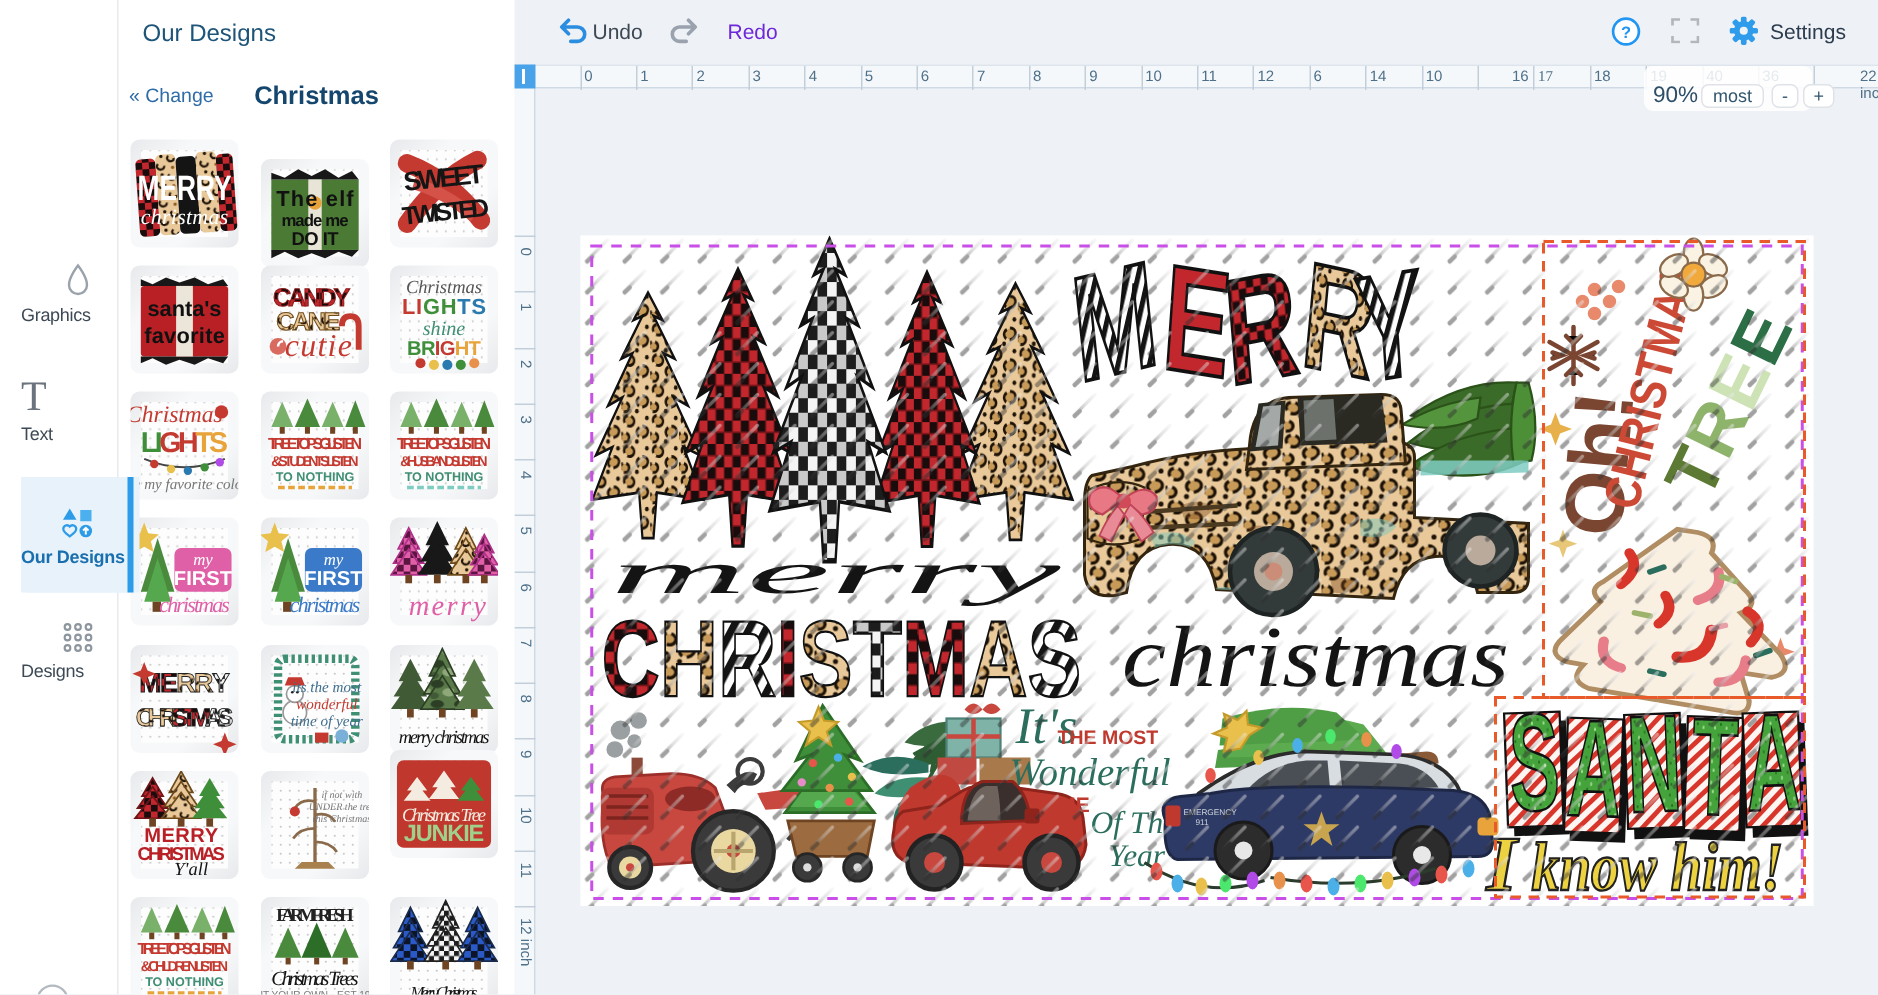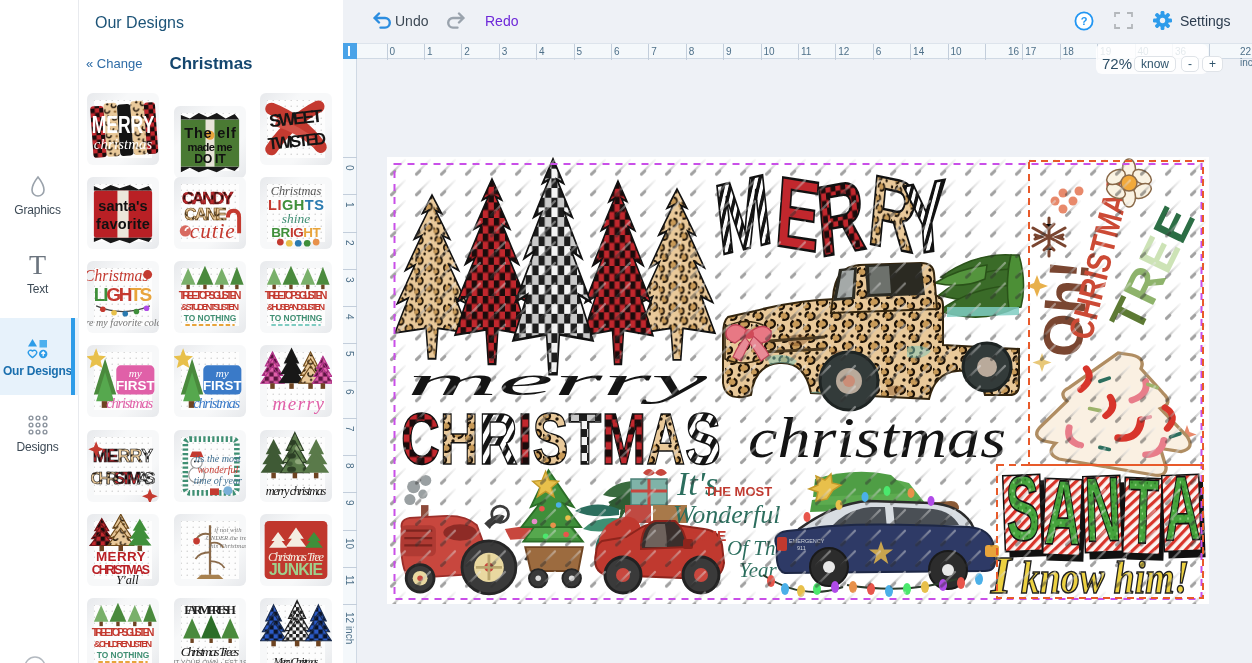--- a/index.html
+++ b/index.html
@@ -1,19 +1,19 @@
 <!DOCTYPE html>
 <html><head>
 <meta charset="utf-8">
 <style>
 * { margin:0; padding:0; box-sizing:border-box; }
 html,body { width:1252px; height:663px; overflow:hidden; font-family:"Liberation Sans", sans-serif; }
 body { position:relative; background:#eef1f6; }
 #sidebar { position:absolute; left:0; top:0; width:79px; height:663px; background:#fff; border-right:1px solid #e8eaee; z-index:5; }
-.sbitem { position:absolute; left:0; width:75px; text-align:center; color:#3d4a56; font-size:12px; letter-spacing:-0.2px; }
+.sbitem { position:absolute; left:14px; width:75px; text-align:left; color:#3d4a56; font-size:12px; letter-spacing:-0.2px; }
 .sbitem .ic { display:block; margin:0 auto 4px auto; }
 .sbsel { background:#e7f2fb; box-shadow:4px 0 0 #e7f2fb; }
 .sbsel .lbl { color:#1a6fae; font-weight:bold; font-size:11.5px; }
 .selbar { position:absolute; right:0; top:0; width:4px; height:100%; background:#2d9ce8; }
 #panel { position:absolute; left:79px; top:0; width:264px; height:663px; background:#fff; z-index:4; }
 #ptitle { position:absolute; left:16px; top:14px; font-size:16px; color:#1d5478; }
 #pchange { position:absolute; left:7px; top:56px; font-size:13px; color:#2e6ca6; }
 #pcat { position:absolute; left:0; top:54px; width:264px; text-align:center; font-size:17px; font-weight:bold; color:#14466e; }
 .thumb { position:absolute; width:72px; height:72px; border-radius:6px; background:linear-gradient(135deg,#e7e9ec 0%,#f7f8f9 30%,#f7f8f9 70%,#e7e9ec 100%); overflow:hidden; }
 .thumb svg { position:absolute; left:0; top:0; }
@@ -406,21 +406,21 @@
             <path d="M36 14 L36 58" stroke="#8a6a4a" stroke-width="2"></path>
             <path d="M36 22 q-8 -2 -12 4 M36 30 q8 -2 12 4 M36 38 q-9 0 -13 6 M36 46 q9 0 13 6" stroke="#8a6a4a" stroke-width="1.6" fill="none"></path>
             <circle cx="24" cy="28" r="3" fill="#c43a30"></circle>
             <path d="M28 58 l16 0 4 4 -24 0 Z" fill="#a8814f"></path>
             <text x="52" y="20" text-anchor="middle" font-size="6" font-style="italic" fill="#777" font-family="Liberation Serif">if not with</text>
             <text x="52" y="27" text-anchor="middle" font-size="6" font-style="italic" fill="#777" font-family="Liberation Serif">UNDER the tree</text>
             <text x="52" y="34" text-anchor="middle" font-size="6" font-style="italic" fill="#777" font-family="Liberation Serif">this Christmas</text>
           </g>
         </svg>
       </div>
-      <div class="thumb" style="left: 181px; top: 514px;">
+      <div class="thumb" style="left: 181px; top: 500px;">
         <svg width="72" height="72" viewBox="0 0 72 72">
           <rect x="7" y="7" width="58" height="58" fill="url(#dotg)"></rect>
           <g transform="translate(36,36) scale(1.12) translate(-36,-36)">
             <rect x="8" y="10" width="56" height="52" rx="4" fill="#c0372d"></rect>
             <path d="M20 20 L26 28 L14 28 Z M20 24 L28 34 L12 34 Z" fill="#f4ece0"></path>
             <path d="M52 20 L58 28 L46 28 Z M52 24 L60 34 L44 34 Z" fill="#3f8f3a"></path>
             <path d="M36 16 L43 26 L29 26 Z M36 21 L45 33 L27 33 Z" fill="#f4ece0"></path>
             <text x="36" y="46" text-anchor="middle" font-size="11" font-style="italic" fill="#f4ece0" font-family="Liberation Serif" textLength="50">Christmas Tree</text>
             <text x="36" y="58" text-anchor="middle" font-size="14" font-weight="bold" fill="#9fd08c" font-family="Liberation Sans" textLength="48">JUNKIE</text>
           </g>
@@ -555,21 +555,21 @@
       <div class="hnum" style="left: 495.3px;">12</div>
       <div class="htick" style="left: 529.7px;"></div>
       <div class="hnum" style="left: 532.7px;">6</div>
       <div class="htick" style="left: 567.1px;"></div>
       <div class="hnum" style="left: 570.1px;">14</div>
       <div class="htick" style="left: 604.5px;"></div>
       <div class="hnum" style="left: 607.5px;">10</div>
       <div class="htick" style="left: 641.9px;"></div>
       <div class="hnum" style="left: 665px;">16</div>
       <div class="htick" style="left: 679.3px;"></div>
-      <div class="hnum" style="left: 682.3px;">17</div>
+      <div class="hnum" style="left: 682.3px; font-family: Liberation Serif, serif;">17</div>
       <div class="htick" style="left: 716.7px;"></div>
       <div class="hnum" style="left: 719.7px;">18</div>
       <div class="htick" style="left: 754.1px;"></div>
       <div class="hnum" style="left: 757.1px;">19</div>
       <div class="htick" style="left: 791.5px;"></div>
       <div class="hnum" style="left: 794.5px;">40</div>
       <div class="htick" style="left: 828.9px;"></div>
       <div class="hnum" style="left: 831.9px;">36</div>
       <div class="htick" style="left: 866.3px;"></div>
       <div class="hnum" style="left: 897px;">22 inch</div>
@@ -597,22 +597,22 @@
       <div class="vtick" style="top: 434.25px;"></div>
       <div class="vnum" style="top: 442.25px;">9</div>
       <div class="vtick" style="top: 471.5px;"></div>
       <div class="vnum" style="top: 479.5px;">10</div>
       <div class="vtick" style="top: 508.75px;"></div>
       <div class="vnum" style="top: 516.75px;">11</div>
       <div class="vtick" style="top: 546px;"></div>
       <div class="vnum" style="top: 554px;">12 inch</div>
     </div>
   <div id="zoombox"></div>
-  <div id="zoomtxt">72%</div>
-  <div class="zbtn" style="left:791px;width:42px;">know</div>
+  <div id="zoomtxt">90%</div>
+  <div class="zbtn" style="left:791px;width:42px;">most</div>
   <div class="zbtn" style="left:838px;width:18px;">-</div>
   <div class="zbtn" style="left:859px;width:21px;">+</div>
   <div id="sheet">
 <svg width="822" height="447" viewBox="0 0 822 447">
 <defs>
   <linearGradient id="wmg" x1="0" y1="1" x2="1" y2="0">
     <stop offset="0" stop-color="#3a3a3a"></stop>
             <stop offset="0.55" stop-color="#bdbdbd"></stop>
             <stop offset="1" stop-color="#ededed"></stop>
   </linearGradient>

